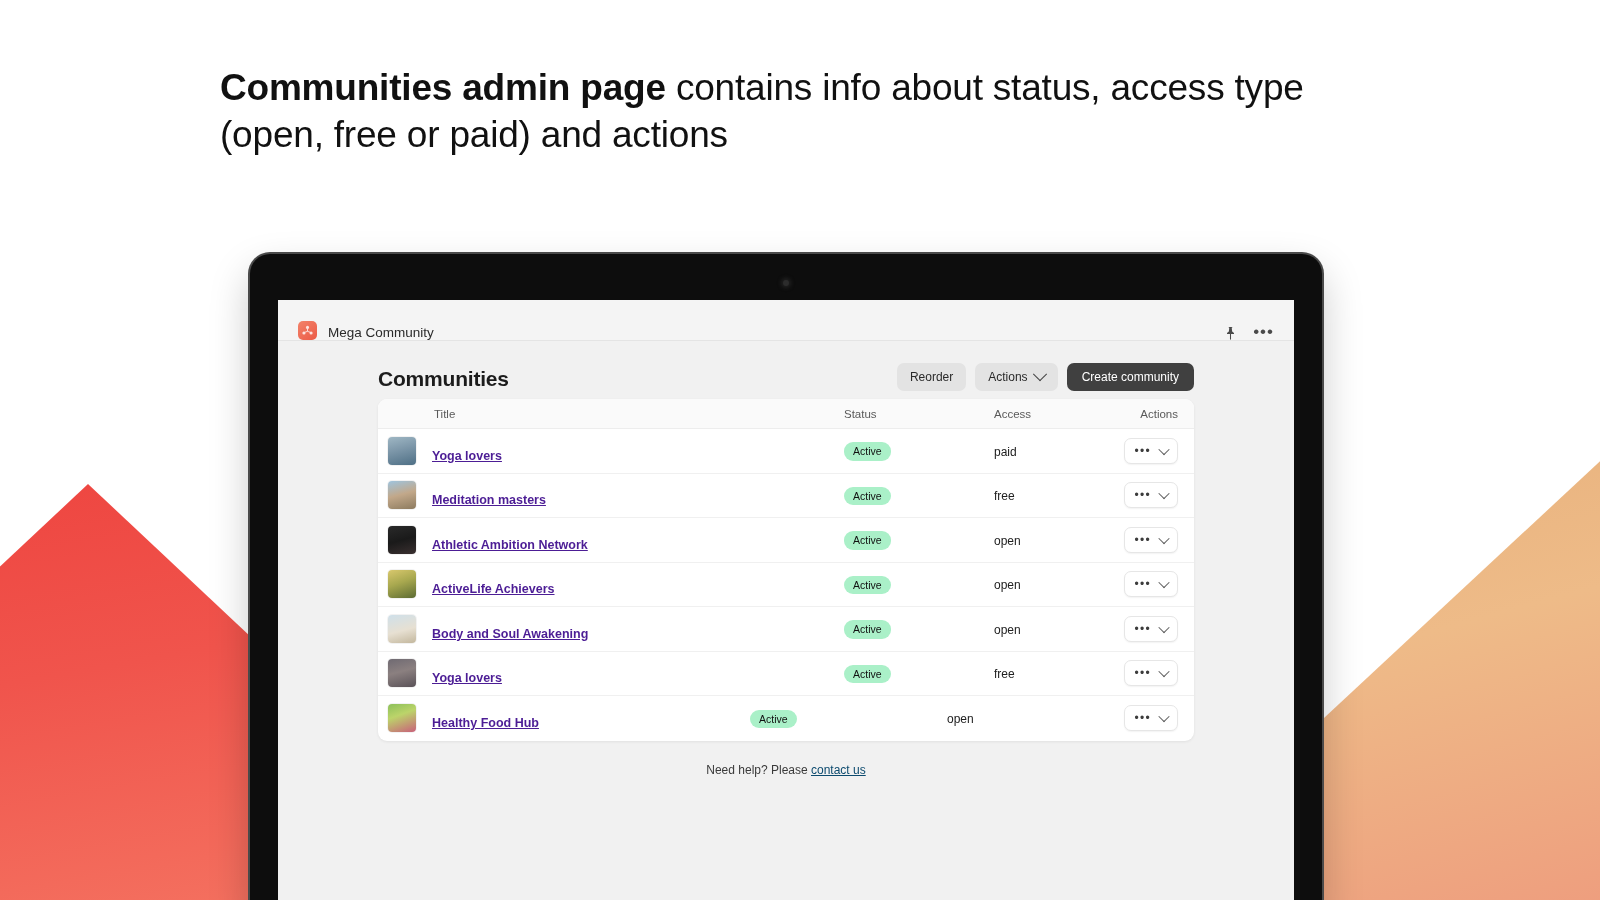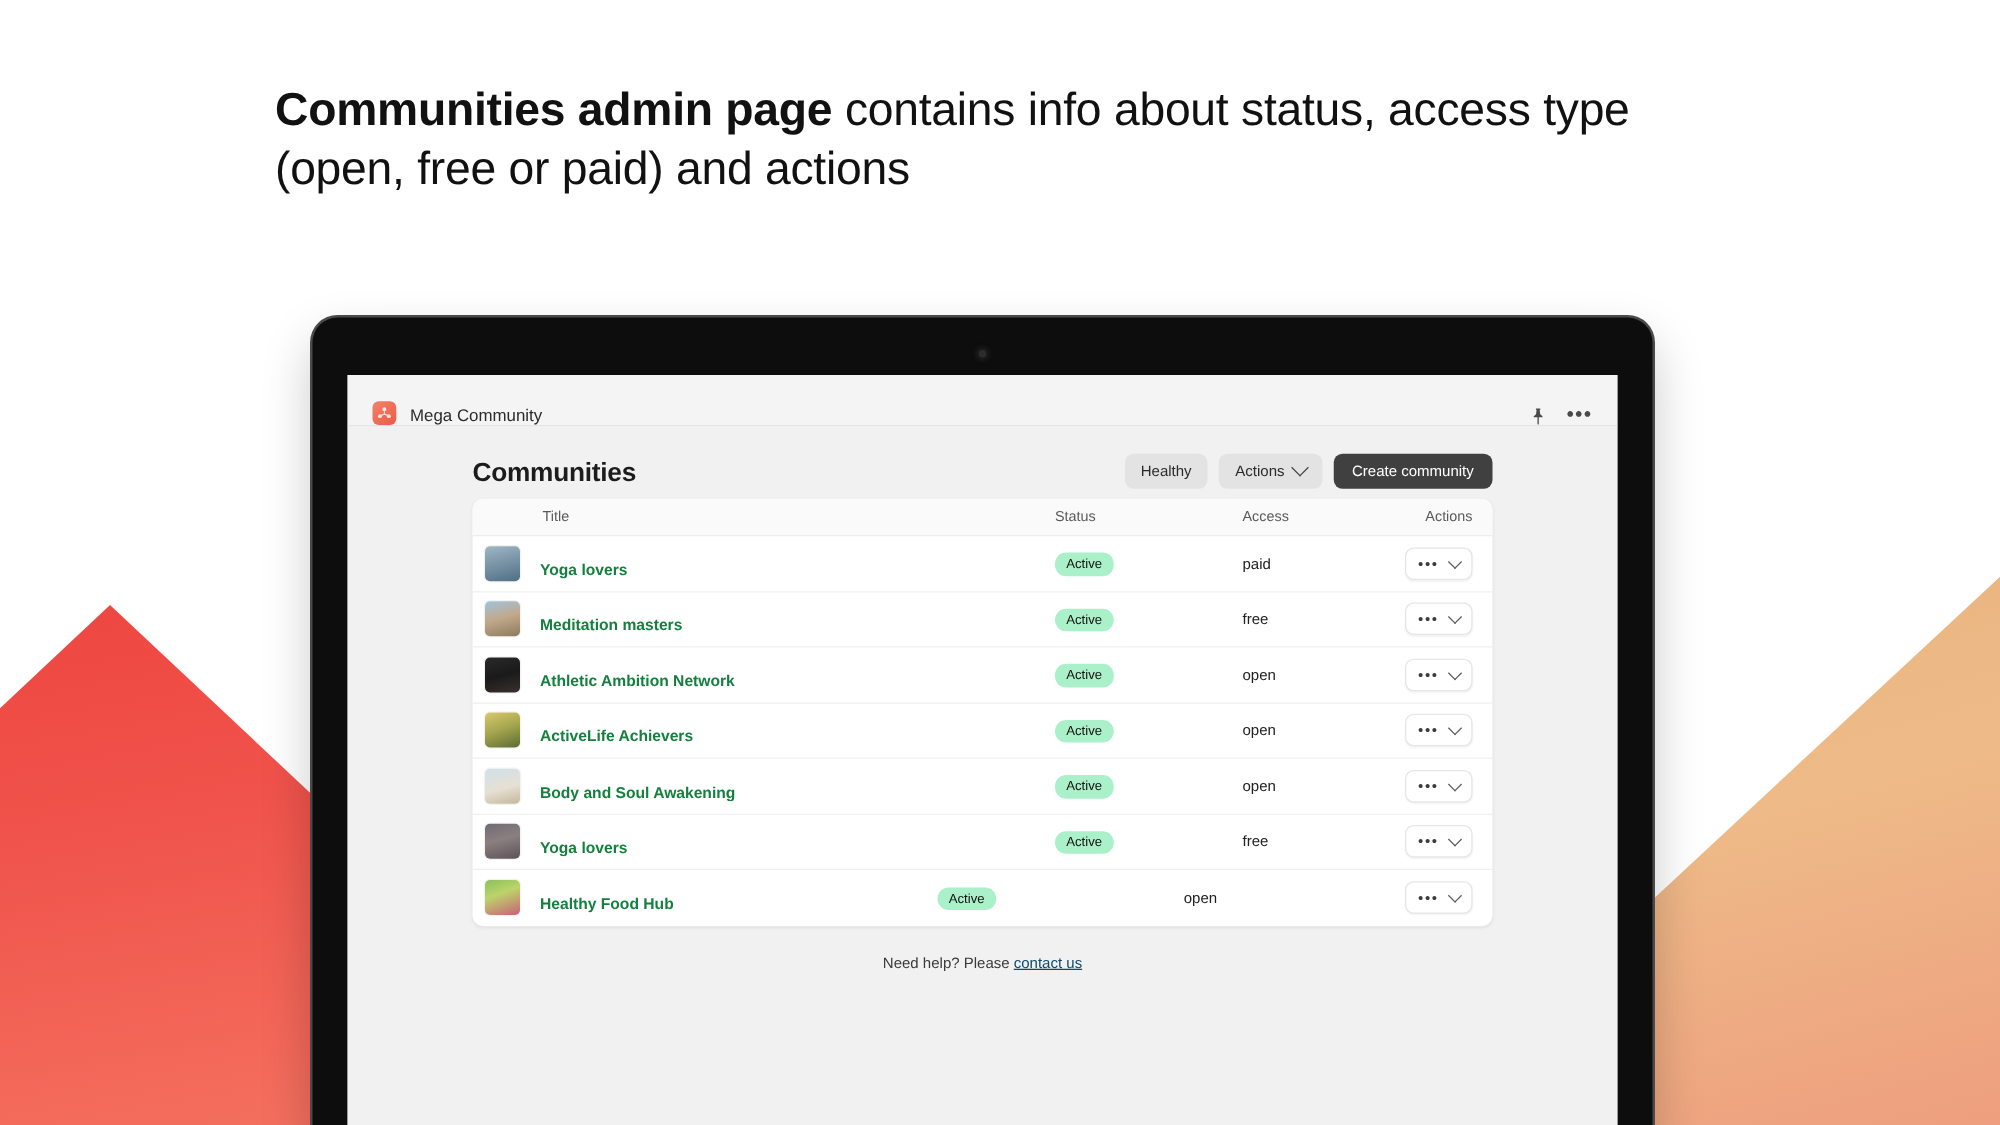--- a/index.html
+++ b/index.html
@@ -245,21 +245,22 @@
   .t0 { background: linear-gradient(165deg,#9fb7c4 0%,#7e98aa 42%,#4e6f85 100%); }
   .t1 { background: linear-gradient(165deg,#9fc4de 0%,#c2a88a 48%,#8c7a5e 100%); }
   .t2 { background: linear-gradient(165deg,#2a2a2a 0%,#1a1a1a 50%,#3a3030 100%); }
   .t3 { background: linear-gradient(160deg,#d9c86d 0%,#a8a84f 45%,#5c6b33 100%); }
   .t4 { background: linear-gradient(165deg,#cfe0ea 0%,#e7e0d2 55%,#c3b79d 100%); }
   .t5 { background: linear-gradient(165deg,#6f6a72 0%,#8b8080 45%,#5a5258 100%); }
   .t6 { background: linear-gradient(160deg,#8cc05a 0%,#bcd46a 40%,#c9607a 100%); }
 
   .row-link {
     font-size: 12.5px;
-    color: #15803d;
+    color: #4c1d95;
+    text-decoration: underline;
     font-weight: 700;
     cursor: pointer;
     overflow: hidden;
     text-overflow: ellipsis;
     white-space: nowrap;
     margin-top: 10px;
   }
   .badge {
     display: inline-block;
     background: #aaf0c8;
@@ -346,21 +347,21 @@
         </svg>
       </div>
       <div class="topbar-icon dots-h">•••</div>
     </div>
 
     <div class="page">
 
       <div class="page-header">
         <div class="page-title">Communities</div>
         <div class="header-actions">
-          <button class="btn btn-subtle">Healthy</button>
+          <button class="btn btn-subtle">Reorder</button>
           <button class="btn btn-subtle with-caret">
             <span>Actions</span>
             <span class="caret"></span>
           </button>
           <button class="btn btn-primary">Create community</button>
         </div>
       </div>
 
       <div class="table-card">
 

